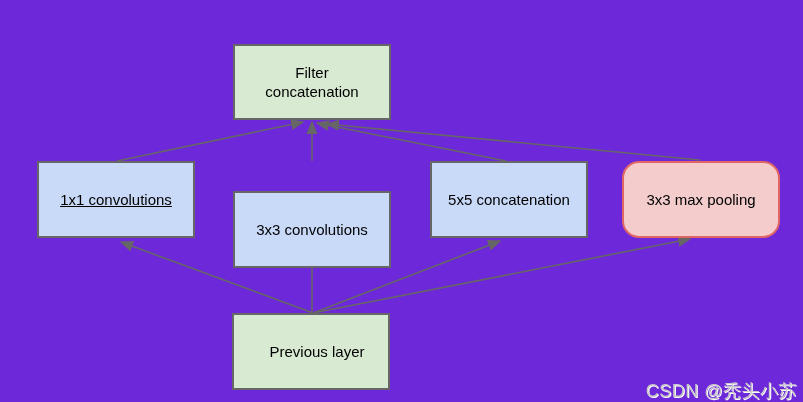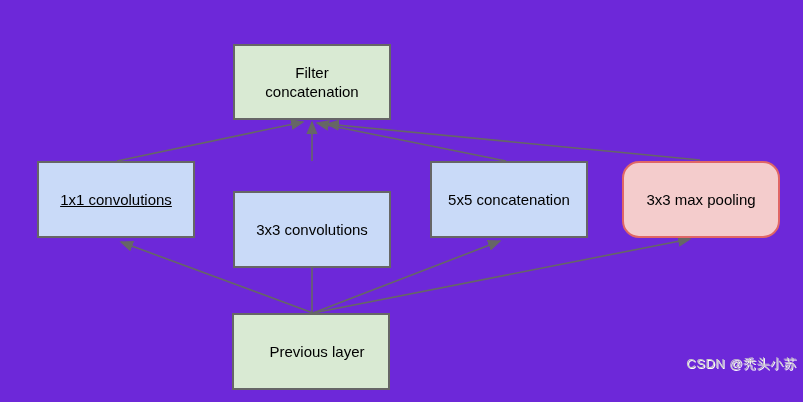--- a/index.html
+++ b/index.html
@@ -41,22 +41,22 @@
   }
   .node-filter  { left: 233px; top: 44px;  width: 158px; height: 76px; }
   .node-c1x1    { left: 37px;  top: 161px; width: 158px; height: 77px; text-decoration: underline; }
   .node-c3x3    { left: 233px; top: 161px; width: 158px; height: 77px; margin-top: 30px; }
   .node-c5x5    { left: 430px; top: 161px; width: 158px; height: 77px; }
   .node-maxpool { left: 622px; top: 161px; width: 158px; height: 77px; }
   .node-prev    { left: 232px; top: 313px; width: 158px; height: 77px; padding-left: 12px; }
   .watermark {
     position: absolute;
     right: 6px;
-    top: 355px;
-    font-size: 13px;
+    top: 379px;
+    font-size: 18px;
     color: #c9c9c9;
     text-shadow: 1px 1px 0 #ffffff;
     z-index: 3;
     letter-spacing: 0.5px;
   }
 </style>
 </head>
 <body>
 
 <div class="canvas">

